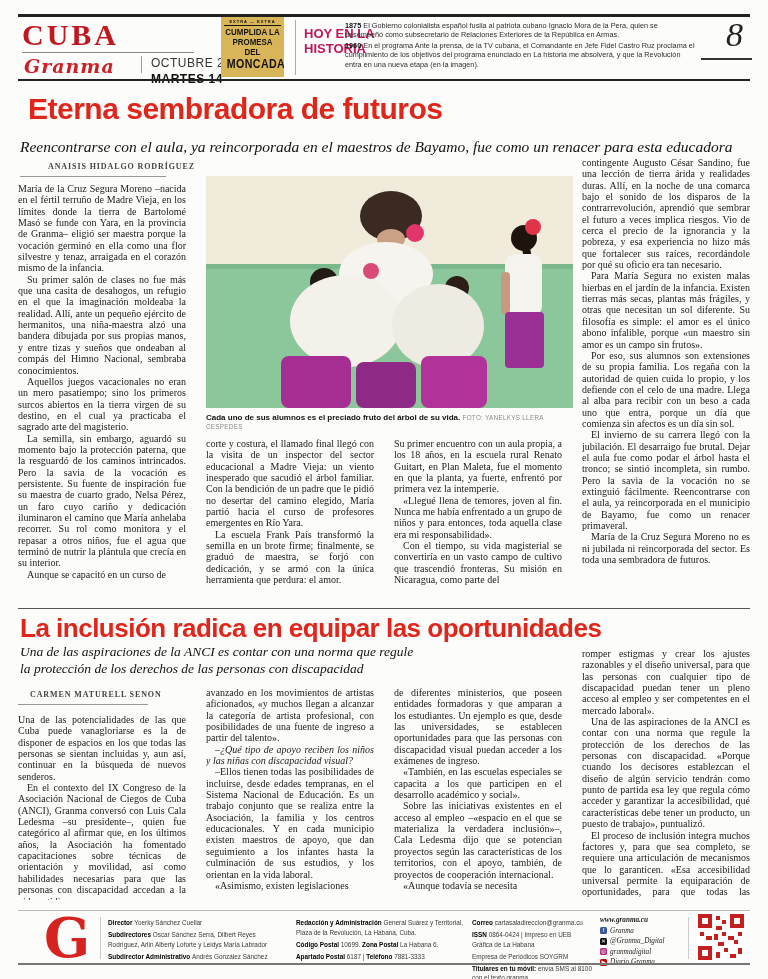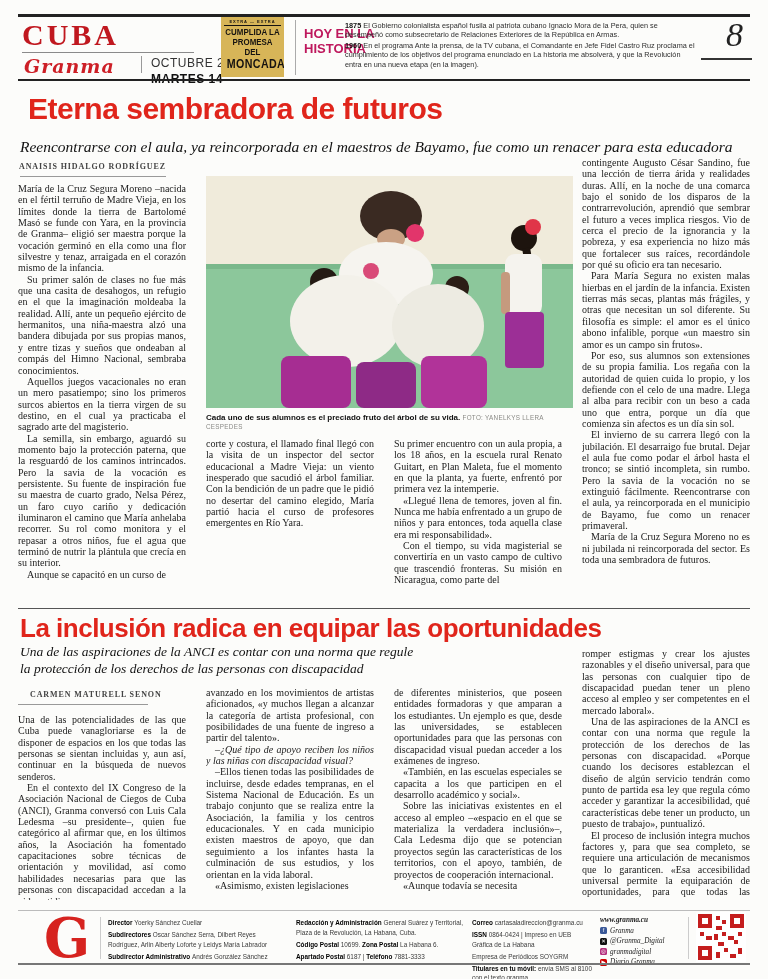--- a/index.html
+++ b/index.html
@@ -83,21 +83,21 @@
       <div class="frow"><b>1960 </b><span>En el programa Ante la prensa, de la TV cubana, el Comandante en Jefe Fidel Castro Ruz proclama el cumplimiento de los objetivos del programa enunciado en La historia me absolverá, y que la Revolución entra en una nueva etapa (en la imagen). </span></div>
     </div>
 
   <div class="abs pageno" style="left:726px;top:16px;">8</div>
   <div class="rule" style="left:701px;top:58px;width:51px;height:2px;background:#333;"></div>
 
   <div class="rule" style="left:18px;top:79px;width:732px;height:2px;"></div>
 
   <div class="abs headline" style="left:28px;top:92px;font-size:30px;">Eterna sembradora de futuros</div>
   <div class="abs subtitle" style="left:20px;top:138px;font-size:15.5px;">Reencontrarse con el aula, ya reincorporada en el maestros de Bayamo, fue como un renacer para esta educadora</div>
-  <div class="abs byline" style="left:19px;top:162px;">Anaisis Hidalgo Rodríguez</div>
+  <div class="abs byline" style="left:48px;top:162px;">Anaisis Hidalgo Rodríguez</div>
   <div class="rule" style="left:20px;top:176px;width:146px;height:1px;background:#999;"></div>
 
   <div class="abs" style="left:206px;top:176px;width:367px;">
     <svg width="367" height="232" viewBox="0 0 367 232" style="display:block;">
       <rect width="367" height="232" fill="#f0ebdb"></rect>
       <rect y="88" width="367" height="144" fill="#8cc79b"></rect>
       <rect y="88" width="367" height="5" fill="#7ab88b"></rect>
 
       <ellipse cx="185" cy="40" rx="31" ry="25" fill="#3a2a22"></ellipse>
       <ellipse cx="185" cy="63" rx="14" ry="10" fill="#caa184"></ellipse>
@@ -128,20 +128,21 @@
 
   <div class="col" style="left:18px;top:183px;height:421px;">
       <p>María de la Cruz Segura Moreno –nacida en el fértil terruño de Madre Vieja, en los límites donde la tierra de Bartolomé Masó se funde con Yara, en la provincia de Granma– eligió ser maestra porque la vocación germinó en ella como una flor silvestre y tenaz, arraigada en el corazón mismo de la infancia.</p>
       <p>Su primer salón de clases no fue más que una casita de desahogos, un refugio en el que la imaginación moldeaba la realidad. Allí, ante un pequeño ejército de hermanitos, una niña-maestra alzó una bandera dibujada por sus propias manos, y entre tizas y sueños que ondeaban al compás del Himno Nacional, sembraba conocimientos.</p>
       <p>Aquellos juegos vacacionales no eran un mero pasatiempo; sino los primeros surcos abiertos en la tierra virgen de su destino, en el cual ya practicaba el sagrado arte del magisterio.</p>
       <p>La semilla, sin embargo, aguardó su momento bajo la protección paterna, que la resguardó de los caminos intrincados. Pero la savia de la vocación es persistente. Su fuente de inspiración fue su maestra de cuarto grado, Nelsa Pérez, un faro cuyo cariño y dedicación iluminaron el camino que María anhelaba recorrer. Su rol como monitora y el repasar a otros niños, fue el agua que terminó de nutrir la plántula que crecía en su interior.</p>
       <p>Aunque se capacitó en un curso de</p>
     </div>
   <div class="col" style="left:206px;top:438px;height:167px;">
       <p>corte y costura, el llamado final llegó con la visita de un inspector del sector educacional a Madre Vieja: un viento inesperado que sacudió el árbol familiar. Con la bendición de un padre que le pidió no desertar del camino elegido, María partió hacia el curso de profesores emergentes en Río Yara.</p>
+      <p>La escuela Frank País transformó la semilla en un brote firme; finalmente, se graduó de maestra, se forjó con dedicación, y se armó con la única herramienta que perdura: el amor.</p>
     </div>
   <div class="col" style="left:394px;top:438px;height:167px;">
       <p>Su primer encuentro con un aula propia, a los 18 años, en la escuela rural Renato Guitart, en Plan Maleta, fue el momento en que la planta, ya fuerte, enfrentó por primera vez la intemperie.</p>
       <p>«Llegué llena de temores, joven al fin. Nunca me había enfrentado a un grupo de niños y para entonces, toda aquella clase era mi responsabilidad».</p>
       <p>Con el tiempo, su vida magisterial se convertiría en un vasto campo de cultivo que trascendió fronteras. Su misión en Nicaragua, como parte del</p>
     </div>
   <div class="col" style="left:582px;top:157px;height:448px;">
       <p>contingente Augusto César Sandino, fue una lección de tierra árida y realidades duras. Allí, en la noche de una comarca bajo el sonido de los disparos de la contrarrevolución, aprendió que sembrar el futuro a veces implica riesgos. Vio de cerca el precio de la ignorancia y la pobreza, y esa experiencia no hizo más que fortalecer sus raíces, recordándole por qué su oficio era tan necesario.</p>
       <p>Para María Segura no existen malas hierbas en el jardín de la infancia. Existen tierras más secas, plantas más frágiles, y otras que necesitan un sol diferente. Su filosofía es simple: el amor es el único abono infalible, porque «un maestro sin amor es un campo sin frutos».</p>
       <p>Por eso, sus alumnos son extensiones de su propia familia. Los regaña con la autoridad de quien cuida lo propio, y los defiende con el celo de una madre. Llega al alba para recibir con un beso a cada uno que entra, porque un día que comienza sin afectos es un día sin sol.</p>

